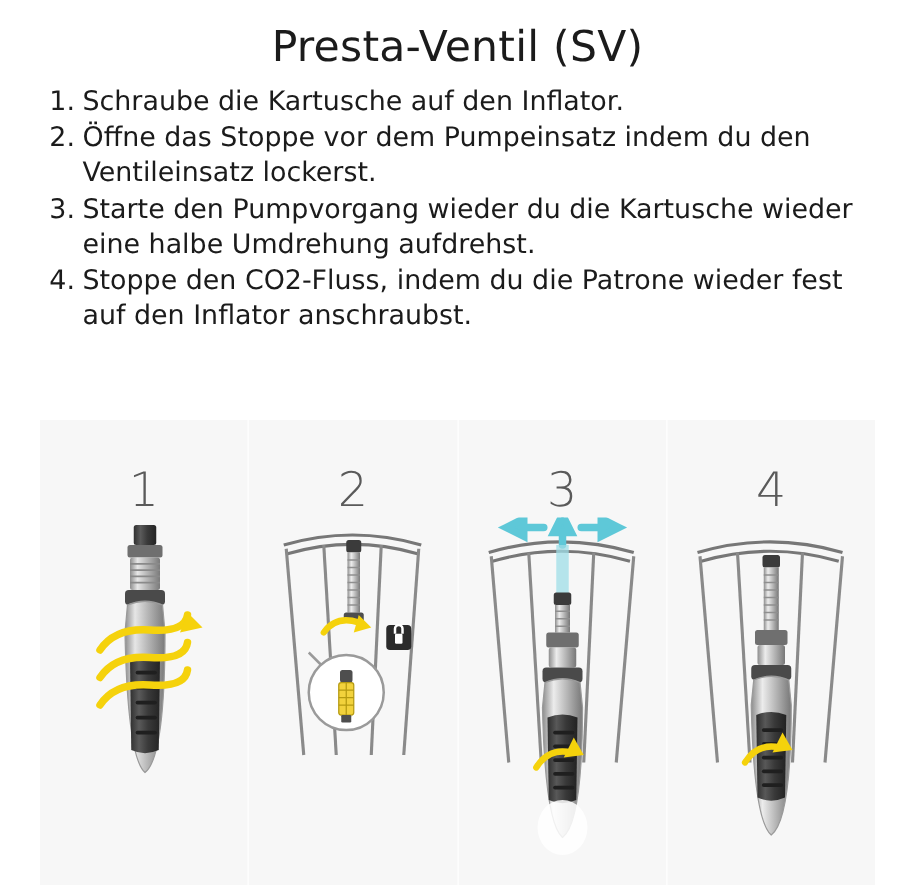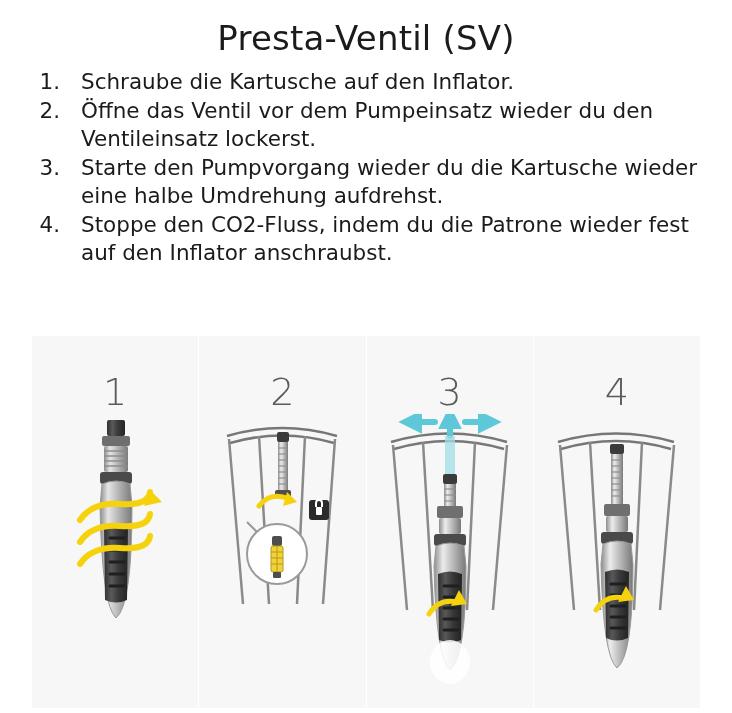--- a/index.html
+++ b/index.html
@@ -42,21 +42,20 @@
   }
   .step-num {
     flex: 0 0 auto;
     width: 32px;
     text-align: right;
     padding-right: 6px;
     white-space: pre;
   }
   .step-text {
     flex: 1 1 auto;
-    margin-left: 15px;
   }
   .panels {
     position: absolute;
     left: 32px;
     top: 318px;
     width: 668px;
     height: 372px;
     background: #f7f7f7;
     display: flex;
   }
@@ -92,21 +91,21 @@
 
   <h1 class="title">Presta-Ventil (SV)</h1>
 
   <ul class="steps">
     <li class="step">
       <span class="step-num">1.</span>
       <span class="step-text">Schraube die Kartusche auf den Inflator.</span>
     </li>
     <li class="step">
       <span class="step-num">2.</span>
-      <span class="step-text">Öffne das Ventil vor dem Pumpeinsatz wieder du den Ventileinsatz lockerst.</span>
+      <span class="step-text">Öffne das Stoppe vor dem Pumpeinsatz indem du den Ventileinsatz lockerst.</span>
     </li>
     <li class="step">
       <span class="step-num">3.</span>
       <span class="step-text">Starte den Pumpvorgang wieder du die Kartusche wieder eine halbe Umdrehung aufdrehst.</span>
     </li>
     <li class="step">
       <span class="step-num">4.</span>
       <span class="step-text">Stoppe den CO2-Fluss, indem du die Patrone wieder fest auf den Inflator anschraubst.</span>
     </li>
   </ul>

